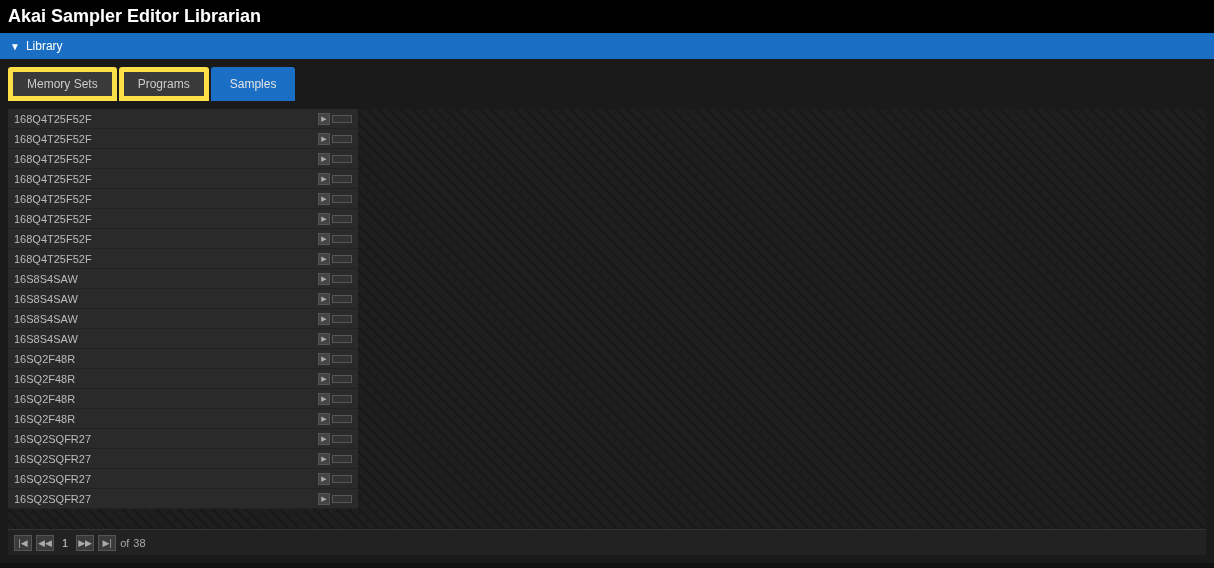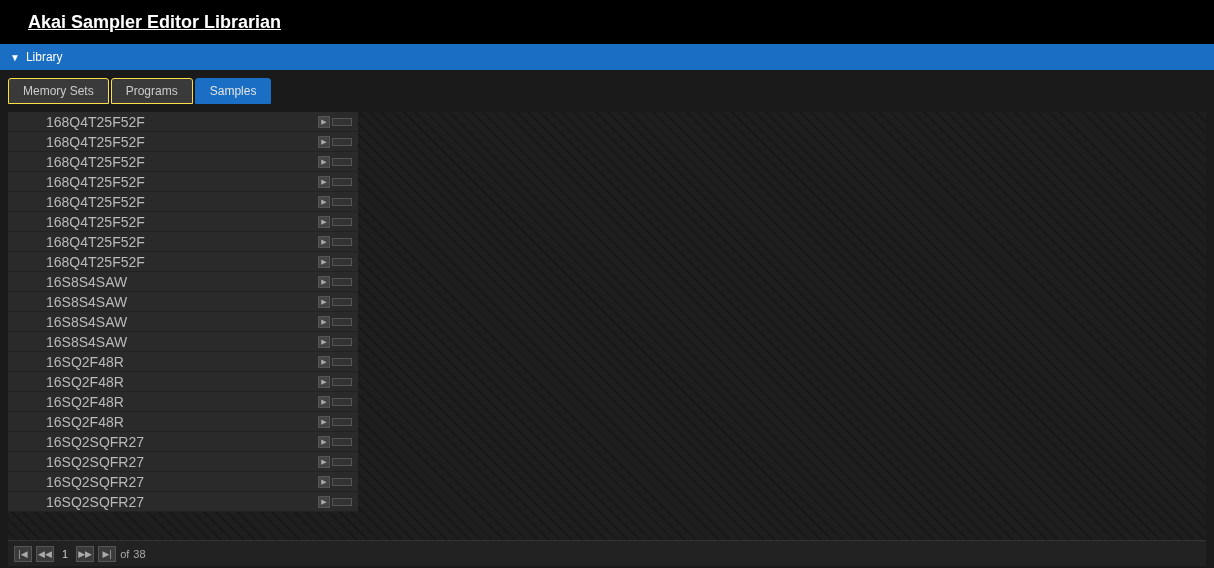--- a/index.html
+++ b/index.html
@@ -11,25 +11,24 @@
       font-size: 12px;
       color: #ccc;
       overflow: hidden;
     }
 
     #title-bar {
       background: #000;
       color: #fff;
       font-size: 18px;
       font-weight: bold;
-      padding: 8px 28px;
-      height: 44px;
-      display: flex;
-      align-items: center;
-      text-decoration: underline;
+      padding: 8px 8px;
+      height: 33px;
+      display: flex;
+      align-items: center;
     }
 
     #library-bar {
       background: #1a6fc4;
       height: 26px;
       display: flex;
       align-items: center;
       padding: 0 10px;
       color: #fff;
       font-size: 12px;
@@ -51,21 +50,21 @@
     #tabs-row {
       display: flex;
       gap: 2px;
       margin-bottom: 8px;
     }
 
     .tab {
       padding: 5px 14px;
       background: #3a3a3a;
       color: #ccc;
-      border: 1px solid #fde047;
+      border: 5px solid #fde047;
       border-radius: 3px 3px 0 0;
       cursor: pointer;
       font-size: 12px;
       user-select: none;
     }
 
     .tab.active {
       background: #1a6fc4;
       color: #e5e5e5;
       border-color: #1a6fc4;
@@ -98,24 +97,23 @@
       padding: 0 6px;
       background: #2a2a2a;
       border-bottom: 1px solid #222;
       width: 350px;
       cursor: default;
     }
 
     .item-name {
       flex: 1;
       color: #bbb;
-      font-size: 14px;
+      font-size: 11px;
       white-space: nowrap;
       overflow: hidden;
-      margin-left: 32px;
     }
 
     .item-controls {
       display: flex;
       align-items: center;
       gap: 2px;
       margin-left: 4px;
     }
 
     .play-btn {

